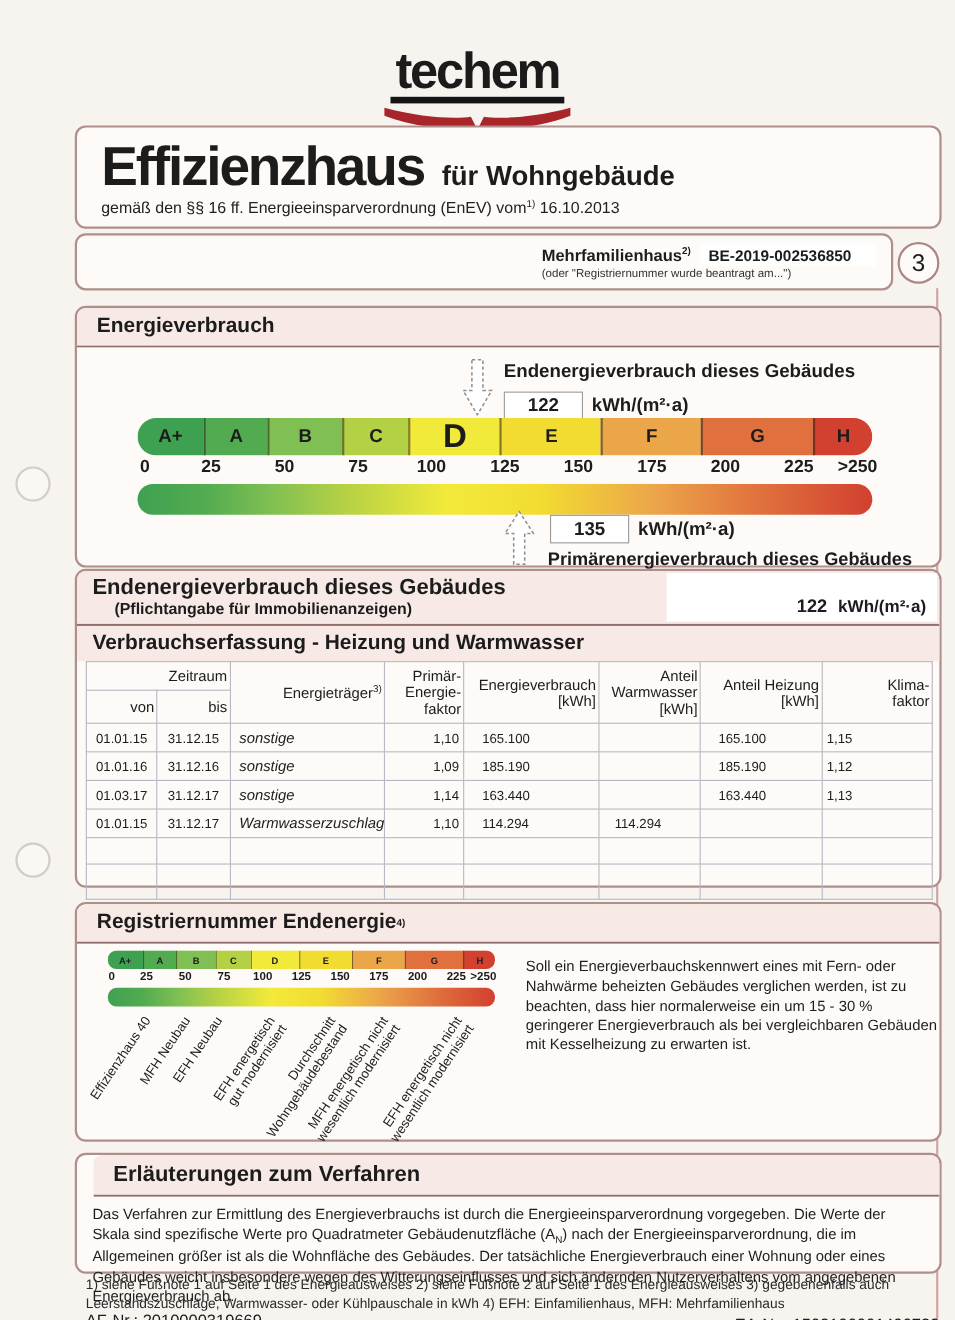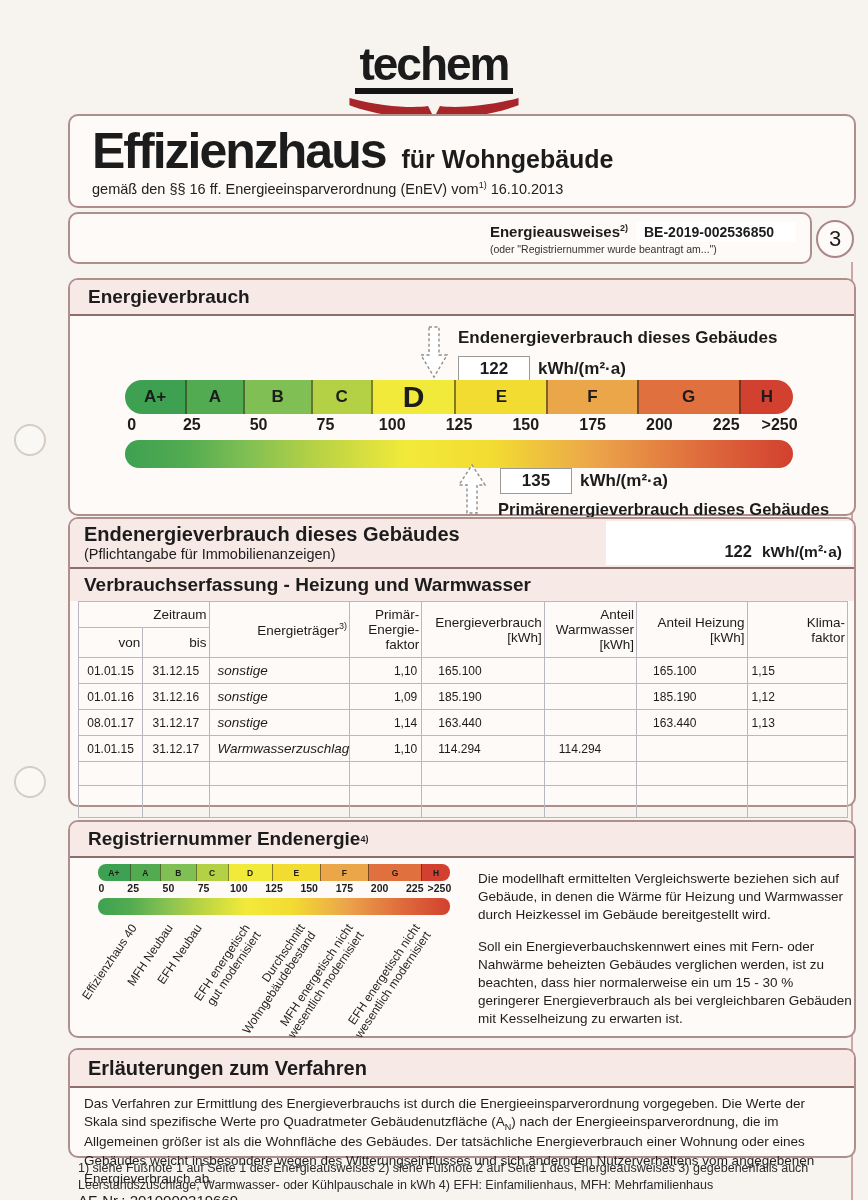--- a/index.html
+++ b/index.html
@@ -70,21 +70,21 @@
   .tick { position:absolute; transform:translateX(-50%); font-size:16px; font-weight:bold; white-space:nowrap; }
   .grad-bar { height:28px; border-radius:14px;
     background:linear-gradient(90deg,#3ea152 0%,#52ab50 9%,#7fbf53 18%,#b4d145 28%,#f2ea3a 42%,#f2dc31 55%,#eca64a 70%,#e0703d 85%,#d2402f 100%); }
   .prim-label { position:absolute; left:428px; top:184px; font-size:16.5px; font-weight:bold; white-space:nowrap; }
 
   
   .consumption-box { left:68px; top:517px; width:788px; height:290px; }
   .banner { position:relative; height:50px; background:#f7e9e5; border-bottom:2px solid #8d6e6b;
             border-radius:8px 8px 0 0; padding:4px 14px; }
   .banner-title { font-size:20px; font-weight:bold; }
-  .banner-sub { font-size:14.5px; font-weight:normal; }
+  .banner-sub { font-size:14.5px; font-weight:bold;margin-left:20px; }
   .banner-valuebox { position:absolute; right:2px; top:2px; width:246px; height:44px; background:#fff;
                      display:flex; align-items:flex-end; justify-content:flex-end; padding:0 10px 4px 0; }
   .banner-value { font-size:16.5px; font-weight:bold; }
   .banner-unit { font-size:15.5px; font-weight:bold; margin-left:10px; }
   .strip2 { height:32px; background:#f7e9e5; display:flex; align-items:center; padding-left:14px;
             font-size:19px; font-weight:bold; }
   table.consumption { border-collapse:collapse; margin-left:8px; width:770px; table-layout:fixed; }
   table.consumption th, table.consumption td { border:1px solid #b7b8c2; }
   table.consumption th { font-size:13.5px; font-weight:normal; text-align:right; vertical-align:middle;
                          padding:3px 2px; white-space:pre-line; }
@@ -114,21 +114,21 @@
   .mini-tick { position:absolute; transform:translateX(-50%); font-size:10.5px; font-weight:bold; white-space:nowrap; }
   .mini-grad { height:17px; border-radius:8px; margin-top:2px;
     background:linear-gradient(90deg,#3ea152 0%,#52ab50 9%,#7fbf53 18%,#b4d145 28%,#f2ea3a 42%,#f2dc31 55%,#eca64a 70%,#e0703d 85%,#d2402f 100%); }
   .comp-label { position:absolute; width:170px; top:64px; text-align:right; font-size:12px; color:#1e1e1e;
                 line-height:13px; white-space:pre-line; transform:rotate(-56deg); transform-origin:100% 0%; }
   .comp-text { position:absolute; left:408px; top:12px; width:374px; font-size:13.5px; line-height:1.32; color:#1e1e1e; }
   .comp-text p + p { margin-top:15px; }
 
   
   .explain-box { left:68px; top:1048px; width:788px; height:110px; }
-  .explain-box .strip { height:38px; font-size:20px; }
+  .explain-box .strip { height:38px; font-size:20px;margin-left:15px; }
   .explain-body { padding:7px 14px 0 14px; font-size:13.5px; line-height:1.36; color:#1e1e1e; }
   sub { font-size:9px; vertical-align:sub; }
 
   
   .footnotes { position:absolute; left:78px; top:1160px; width:760px; font-size:12.5px; line-height:1.32;
                color:#2a2a2a; white-space:pre-line; z-index:1; }
   .doc-numbers { position:absolute; left:78px; top:1178px; width:776px; display:flex; z-index:1; }
   .af-nr { font-size:15px; margin-top:14px; }
   .ea-nr { font-size:15px; margin-left:auto; margin-top:18px; }
 </style>
@@ -156,21 +156,21 @@
     </div>
     <div class="law-line">
       <span>gemäß den §§ 16 ff. Energieeinsparverordnung (EnEV) vom</span><sup>1)</sup>
       <span>16.10.2013</span>
     </div>
   </section>
 
   <section class="box header-bar">
     <div class="reg-block">
       <div class="reg-top">
-        <span class="reg-label"><span>Energieausweises</span><sup>2)</sup></span>
+        <span class="reg-label"><span>Mehrfamilienhaus</span><sup>2)</sup></span>
         <span class="reg-value">BE-2019-002536850</span>
       </div>
       <div class="reg-note">(oder "Registriernummer wurde beantragt am...")</div>
     </div>
   </section>
   <div class="page-circle">3</div>
 
   <section class="box energy-box">
     <div class="strip">Energieverbrauch</div>
     <div class="energy-content">
@@ -281,21 +281,21 @@
           <td class="c0">01.01.16</td>
           <td class="c1">31.12.16</td>
           <td class="c2">sonstige</td>
           <td class="c3">1,09</td>
           <td class="c4">185.190</td>
           <td class="c5"></td>
           <td class="c6">185.190</td>
           <td class="c7">1,12</td>
         </tr>
         <tr>
-          <td class="c0">08.01.17</td>
+          <td class="c0">01.03.17</td>
           <td class="c1">31.12.17</td>
           <td class="c2">sonstige</td>
           <td class="c3">1,14</td>
           <td class="c4">163.440</td>
           <td class="c5"></td>
           <td class="c6">163.440</td>
           <td class="c7">1,13</td>
         </tr>
         <tr>
           <td class="c0">01.01.15</td>
@@ -371,21 +371,20 @@
       <div class="comp-label" style="left:2px;">EFH energetisch
 gut modernisiert</div>
       <div class="comp-label" style="left:57px;">Durchschnitt
 Wohngebäudebestand</div>
       <div class="comp-label" style="left:105px;">MFH energetisch nicht
 wesentlich modernisiert</div>
       <div class="comp-label" style="left:172px;">EFH energetisch nicht
 wesentlich modernisiert</div>
 
       <div class="comp-text">
-        <p>Die modellhaft ermittelten Vergleichswerte beziehen sich auf Gebäude, in denen die Wärme für Heizung und Warmwasser durch Heizkessel im Gebäude bereitgestellt wird.</p>
         <p>Soll ein Energieverbauchskennwert eines mit Fern- oder Nahwärme beheizten Gebäudes verglichen werden, ist zu beachten, dass hier normalerweise ein um 15 - 30 % geringerer Energieverbrauch als bei vergleichbaren Gebäuden mit Kesselheizung zu erwarten ist.</p>
       </div>
     </div>
   </section>
 
   <section class="box explain-box">
     <div class="strip">Erläuterungen zum Verfahren</div>
     <p class="explain-body">
       <span>Das Verfahren zur Ermittlung des Energieverbrauchs ist durch die Energieeinsparverordnung vorgegeben. Die Werte der Skala sind spezifische Werte pro Quadratmeter Gebäudenutzfläche (A</span><sub>N</sub><span>) nach der Energieeinsparverordnung, die im Allgemeinen größer ist als die Wohnfläche des Gebäudes. Der tatsächliche Energieverbrauch einer Wohnung oder eines Gebäudes weicht insbesondere wegen des Witterungseinflusses und sich ändernden Nutzerverhaltens vom angegebenen Energieverbrauch ab.</span>
     </p>

